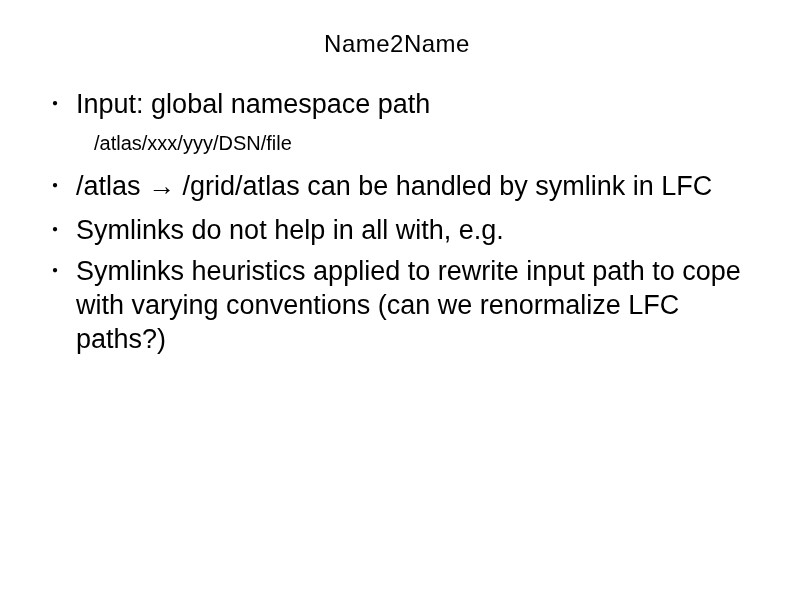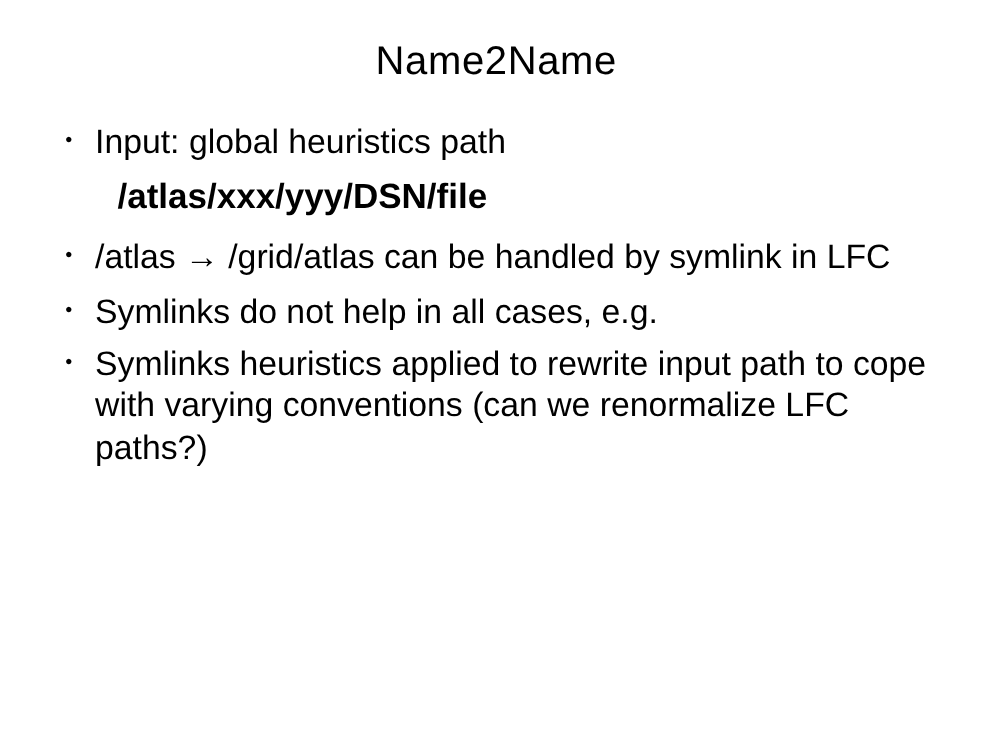--- a/index.html
+++ b/index.html
@@ -11,21 +11,21 @@
     color: #000000;
     position: relative;
   }
   .slide {
     width: 100%;
     height: 100%;
     padding: 30px 40px 20px 40px;
   }
   .title {
     text-align: center;
-    font-size: 32px;
+    font-size: 24px;
     font-weight: normal;
     margin-bottom: 30px;
     letter-spacing: 0.5px;
   }
   .content {
     padding-left: 12px;
   }
   .bullet-item {
     display: flex;
     align-items: flex-start;
@@ -35,54 +35,53 @@
     font-size: 10px;
     line-height: 30px;
     margin-right: 18px;
     flex-shrink: 0;
   }
   .bullet-text {
     font-size: 27px;
     line-height: 1.25;
   }
   .sub-text {
-    font-size: 28px;
+    font-size: 20px;
     line-height: 1.3;
     padding-left: 42px;
     margin-bottom: 14px;
-    font-weight: bold;
   }
   .sub-text.indent2 {
     padding-left: 42px;
   }
   .gap-small { margin-top: 6px; }
   .gap-med { margin-top: 10px; }
 </style>
 </head>
 <body>
 
 <div class="slide">
   <h1 class="title">Name2Name</h1>
 
   <div class="content">
 
     <div class="bullet-item">
       <span class="bullet-dot">●</span>
-      <span class="bullet-text">Input:  global heuristics path</span>
+      <span class="bullet-text">Input:  global namespace path</span>
     </div>
     <div class="sub-text">/atlas/xxx/yyy/DSN/file</div>
 
     <div class="bullet-item gap-small">
       <span class="bullet-dot">●</span>
       <span class="bullet-text">/atlas → /grid/atlas can be handled by symlink in LFC</span>
     </div>
 
     <div class="bullet-item gap-med">
       <span class="bullet-dot">●</span>
-      <span class="bullet-text">Symlinks do not help in all cases, e.g.</span>
+      <span class="bullet-text">Symlinks do not help in all with, e.g.</span>
     </div>
 
     <div class="bullet-item gap-small">
       <span class="bullet-dot">●</span>
       <span class="bullet-text">Symlinks heuristics applied to rewrite input path to cope with varying conventions (can we renormalize LFC paths?)</span>
     </div>
 
   </div>
 </div>
 

